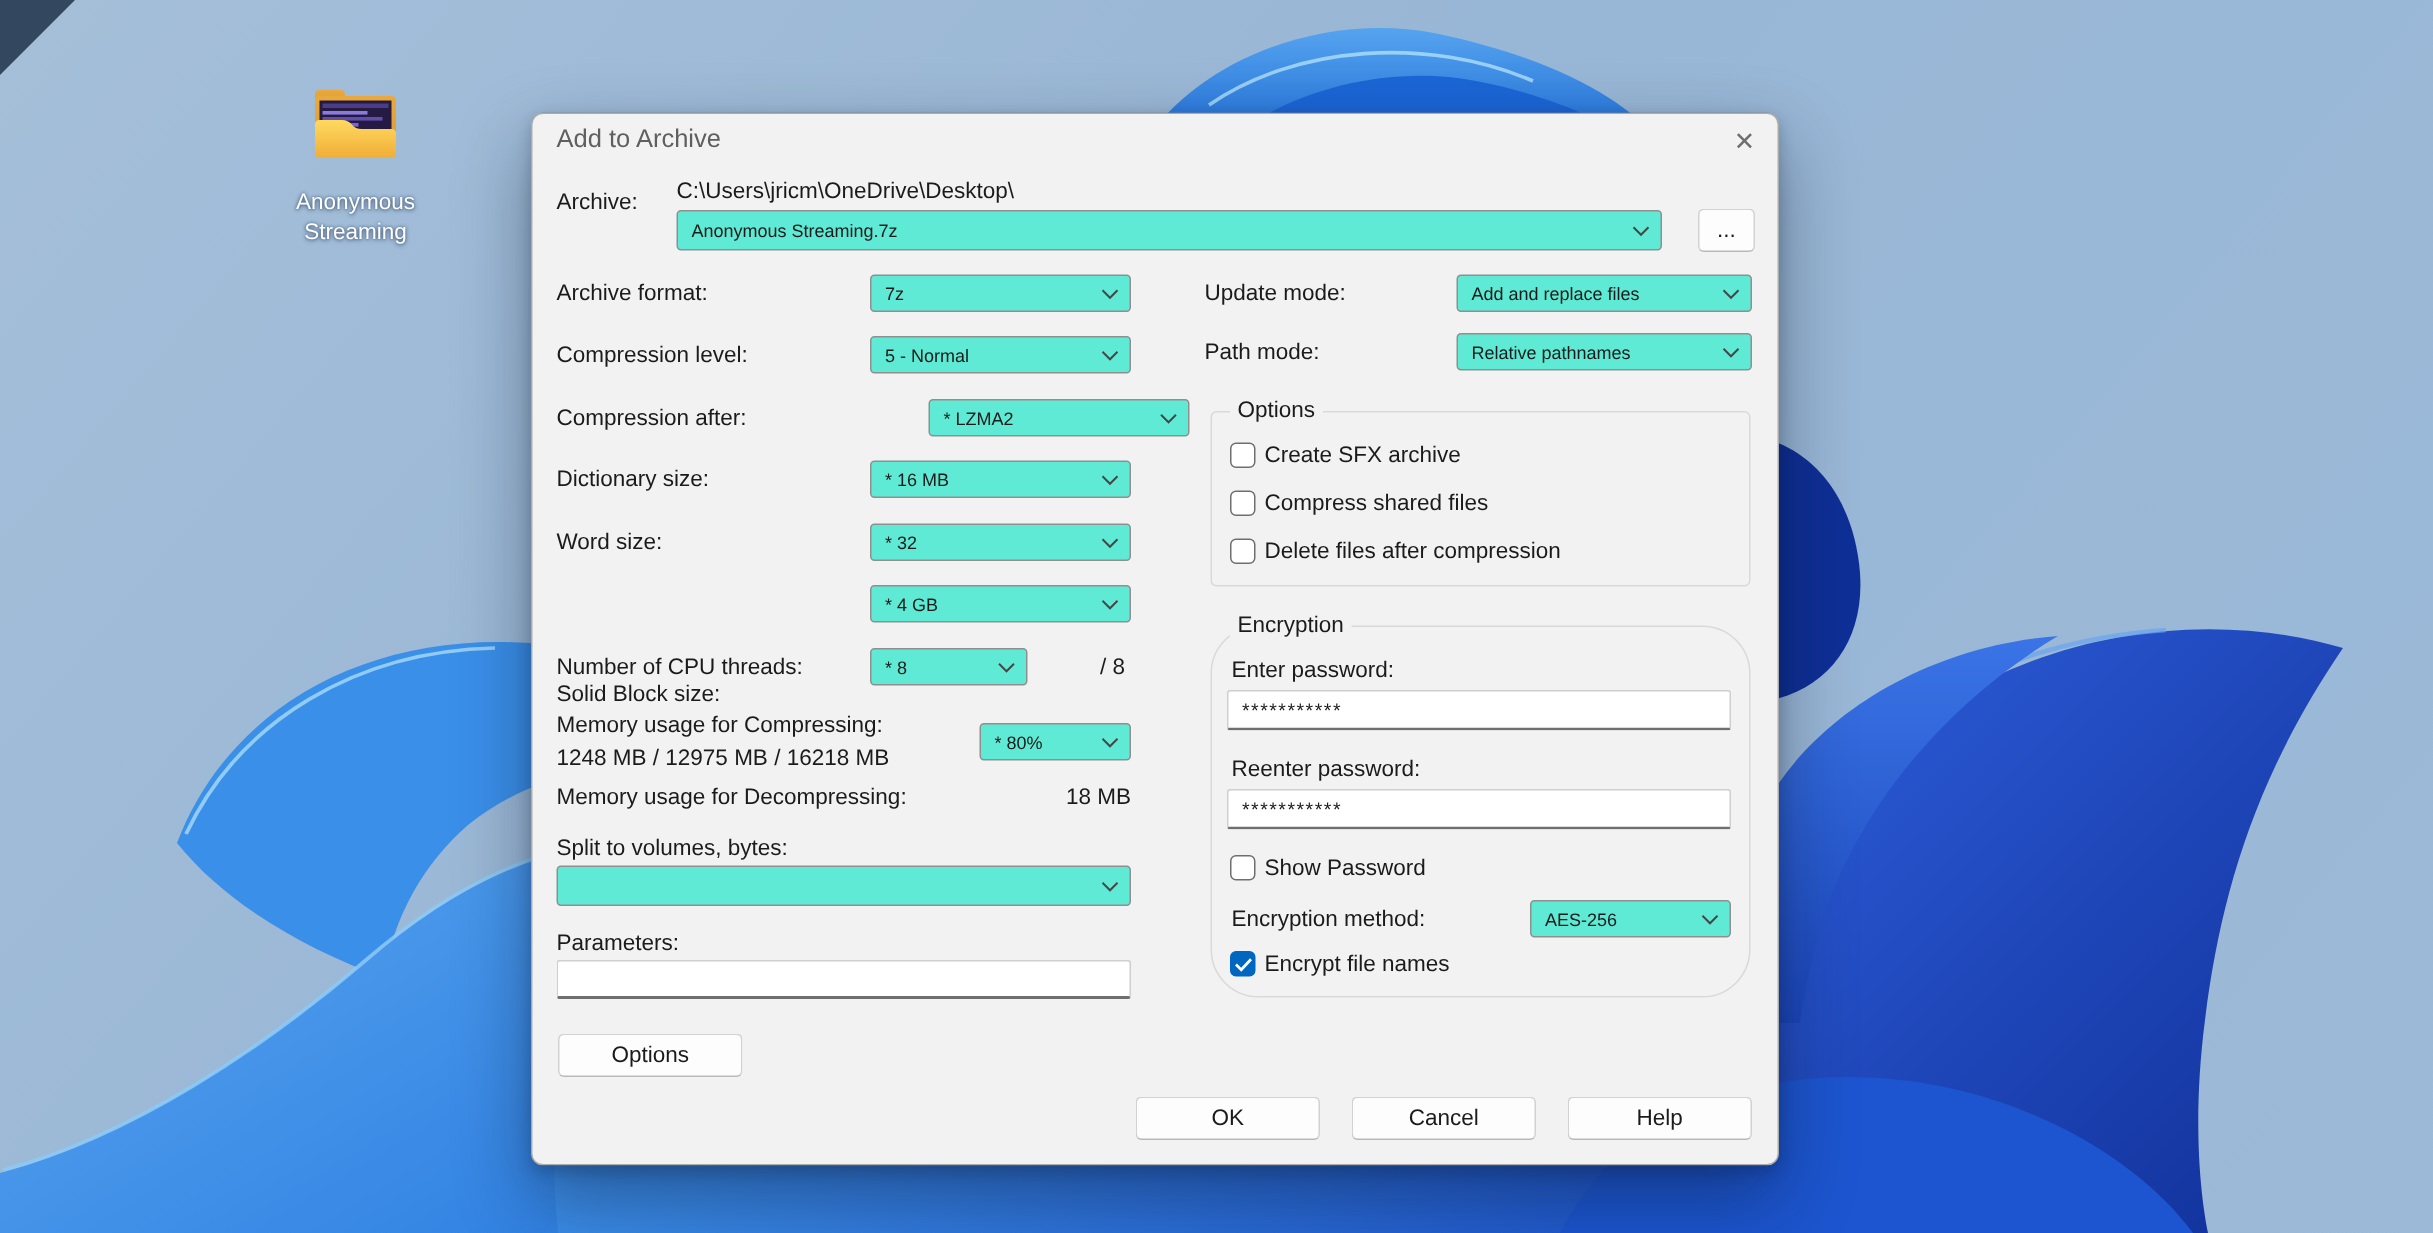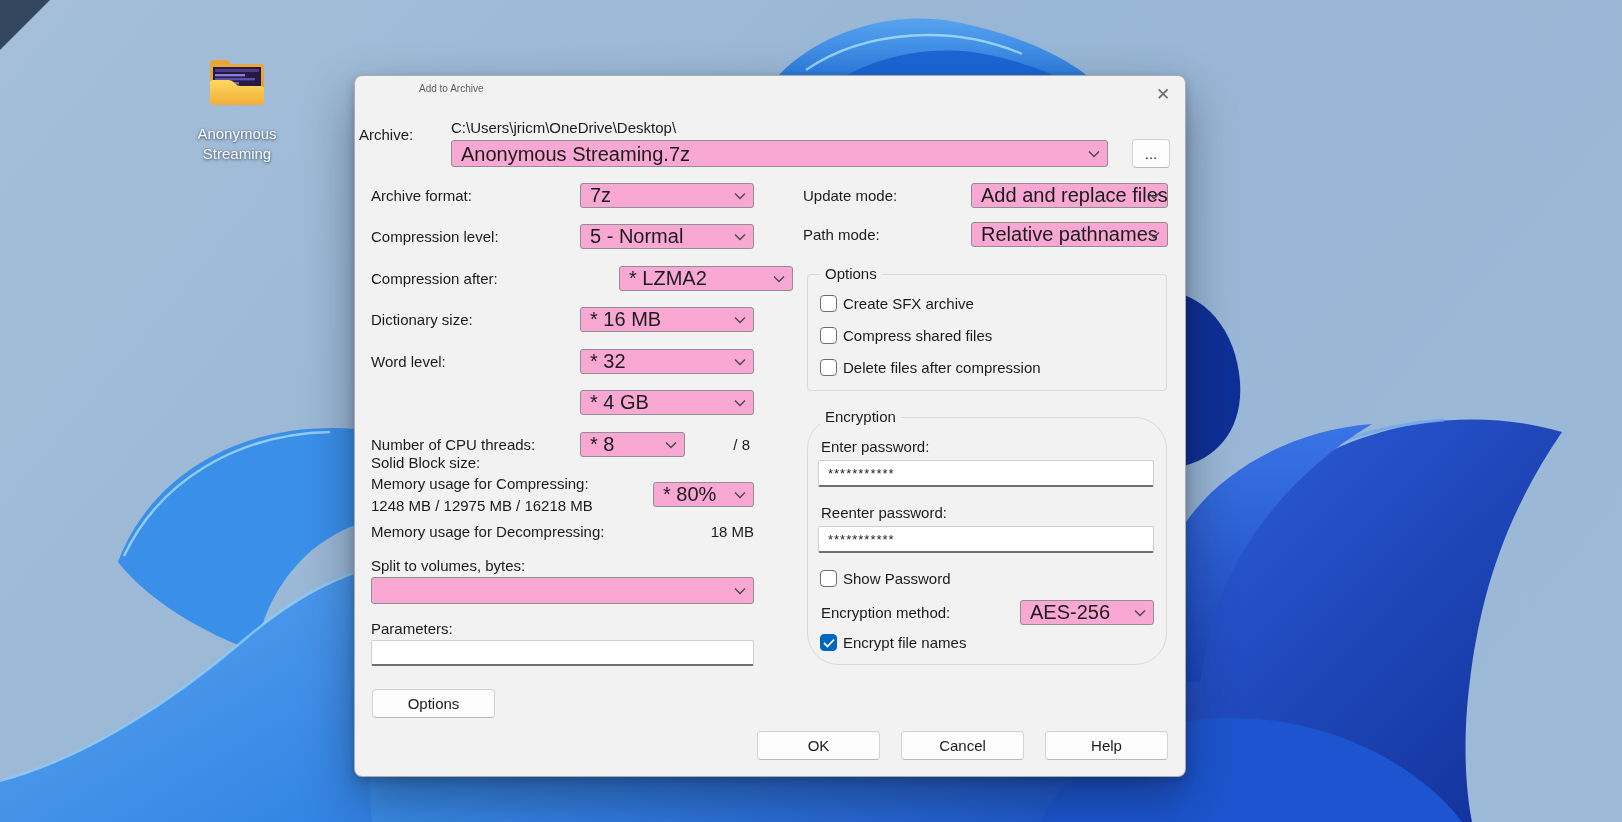--- a/index.html
+++ b/index.html
@@ -9,29 +9,29 @@
 
   
   .desktop-icon { position:absolute; left:172px; top:56px; width:130px; text-align:center; cursor:default; }
   .desktop-icon .ilabel { margin-top:14px; color:#ffffff; font-size:15px; line-height:20px;
       text-shadow:0 1px 3px rgba(20,40,70,.65), 0 0 2px rgba(20,40,70,.4); }
 
   
   .dialog { position:absolute; left:354px; top:75px; width:832px; height:702px;
       background:#f2f2f2; border:1px solid rgba(40,40,40,.35); border-radius:8px;
       box-shadow:0 22px 50px rgba(10,20,40,.40), 0 4px 10px rgba(10,20,40,.22); }
-  .dlg-title { position:absolute; left:16px; top:7px; font-size:10px; color:#5f5f5f;margin-left:48px; }
+  .dlg-title { position:absolute; left:16px; top:7px; font-size:17px; color:#5f5f5f; }
   .dlg-close { position:absolute; left:790px; top:3px; width:36px; height:30px; display:flex; align-items:center; justify-content:center;
       color:#6e6e6e; font-size:17px; border-radius:5px; }
 
   .lab { position:absolute; font-size:15px; color:#1b1b1b; line-height:20px; white-space:nowrap; }
   .val { position:absolute; font-size:15px; color:#1b1b1b; line-height:20px; white-space:nowrap; }
 
-  .combo { position:absolute; background:#f9a8d4; border:1px solid #8f8f8f; border-radius:3px;
-      font-size:20px; color:#1b1b1b; display:flex; align-items:flex-end; padding:0 24px 0 9px; white-space:nowrap; }
+  .combo { position:absolute; background:#5eead4; border:1px solid #8f8f8f; border-radius:3px;
+      font-size:12px; color:#1b1b1b; display:flex; align-items:center; padding:0 24px 0 9px; white-space:nowrap; }
   .combo .chev { position:absolute; right:7px; top:50%; transform:translateY(-50%); }
 
   .tfield { position:absolute; background:#ffffff; border:1px solid #cfcfcf; border-bottom:2px solid #6f6f6f;
       border-radius:2px; font-size:13px; color:#1b1b1b; display:flex; align-items:center; padding:0 9px;
       letter-spacing:1px; white-space:nowrap; }
 
   .btn { position:absolute; background:#fdfdfd; border:1px solid #d2d2d2; border-bottom-color:#b9b9b9;
       border-radius:4px; font-size:15px; color:#1b1b1b; display:flex; align-items:center; justify-content:center; }
 
   .cb { position:absolute; width:17px; height:17px; background:#fff; border:1px solid #6e6e6e; border-radius:4px; }
@@ -118,21 +118,21 @@
       <div>Anonymous</div>
       <div>Streaming</div>
     </div>
   </div>
 
   <div class="dialog">
 
     <div class="dlg-title">Add to Archive</div>
     <div class="dlg-close">✕</div>
 
-    <div class="lab" style="left:4px; top:49px;">Archive:</div>
+    <div class="lab" style="left:16px; top:49px;">Archive:</div>
     <div class="val" style="left:96px; top:42px;">C:\Users\jricm\OneDrive\Desktop\</div>
     <div class="combo" style="left:96px; top:64px; width:657px; height:27px;">
       <span>Anonymous Streaming.7z</span>
       <svg class="chev" width="12" height="8">
           <polyline points="1,1.5 6,6.5 11,1.5" fill="none" stroke="#464646" stroke-width="1.3"></polyline>
         </svg>
     </div>
     <div class="btn" style="left:777px; top:63px; width:38px; height:29px;">...</div>
 
     <div class="lab" style="left:16px; top:110px;">Archive format:</div>
@@ -160,21 +160,21 @@
     </div>
 
     <div class="lab" style="left:16px; top:234px;">Dictionary size:</div>
     <div class="combo" style="left:225px; top:231px; width:174px; height:25px;">
       <span>* 16 MB</span>
       <svg class="chev" width="12" height="8">
           <polyline points="1,1.5 6,6.5 11,1.5" fill="none" stroke="#464646" stroke-width="1.3"></polyline>
         </svg>
     </div>
 
-    <div class="lab" style="left:16px; top:276px;">Word level:</div>
+    <div class="lab" style="left:16px; top:276px;">Word size:</div>
     <div class="combo" style="left:225px; top:273px; width:174px; height:25px;">
       <span>* 32</span>
       <svg class="chev" width="12" height="8">
           <polyline points="1,1.5 6,6.5 11,1.5" fill="none" stroke="#464646" stroke-width="1.3"></polyline>
         </svg>
     </div>
 
     <div class="lab" style="left:16px; top:333px;margin-top:44px;">Solid Block size:</div>
     <div class="combo" style="left:225px; top:314px; width:174px; height:25px;">
       <span>* 4 GB</span>

